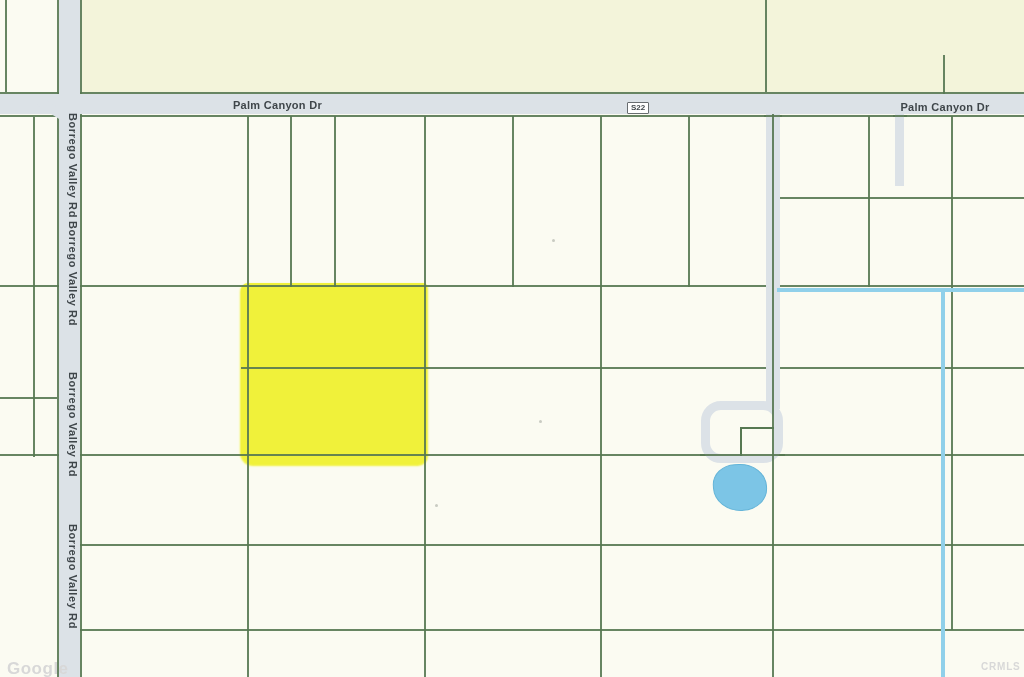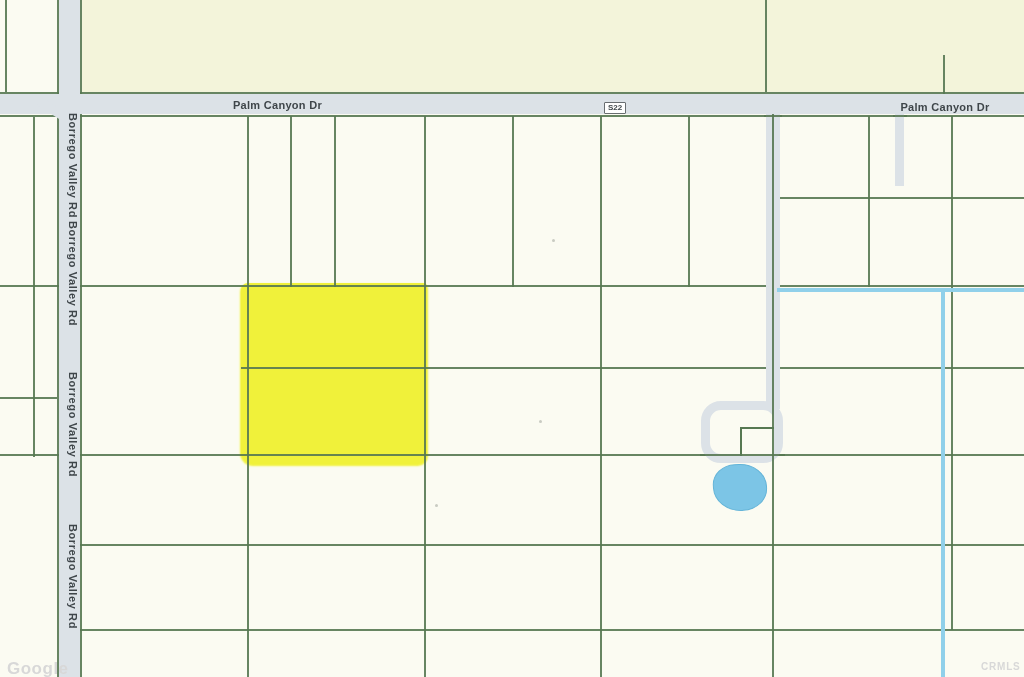--- a/index.html
+++ b/index.html
@@ -111,21 +111,21 @@
   <div class="gl" style="left:764px;top:115px;width:18px;height:2px;"></div>
   <div class="gl" style="left:893px;top:115px;width:14px;height:2px;"></div>
 
   <div class="water" style="left:777px;top:288px;width:247px;height:4px;"></div>
   <div class="water" style="left:941px;top:289px;width:4px;height:388px;"></div>
 
   <div id="pond"></div>
 
   <div class="roadlabel" style="left:215px;top:98px;width:125px;">Palm Canyon Dr</div>
   <div class="roadlabel" style="left:890px;top:100px;width:110px;">Palm Canyon Dr</div>
-  <div class="shield" style="left:604px;top:102px;">S22</div>
+  <div class="shield" style="left:627px;top:102px;">S22</div>
 
   <div class="vlabel" style="left:61px;top:113px;width:18px;height:104px;">Borrego Valley Rd</div>
   <div class="vlabel" style="left:61px;top:220px;width:18px;height:106px;">Borrego Valley Rd</div>
   <div class="vlabel" style="left:61px;top:372px;width:18px;height:96px;">Borrego Valley Rd</div>
   <div class="vlabel" style="left:61px;top:523px;width:18px;height:106px;">Borrego Valley Rd</div>
 
   <div class="watermark" style="left:7px;top:659px;font-size:17px;letter-spacing:.5px;">Google</div>
   <div class="watermark" style="left:981px;top:661px;font-size:10px;letter-spacing:.8px;">CRMLS</div>
 
   <div class="speck" style="left:552px;top:239px;"></div>

